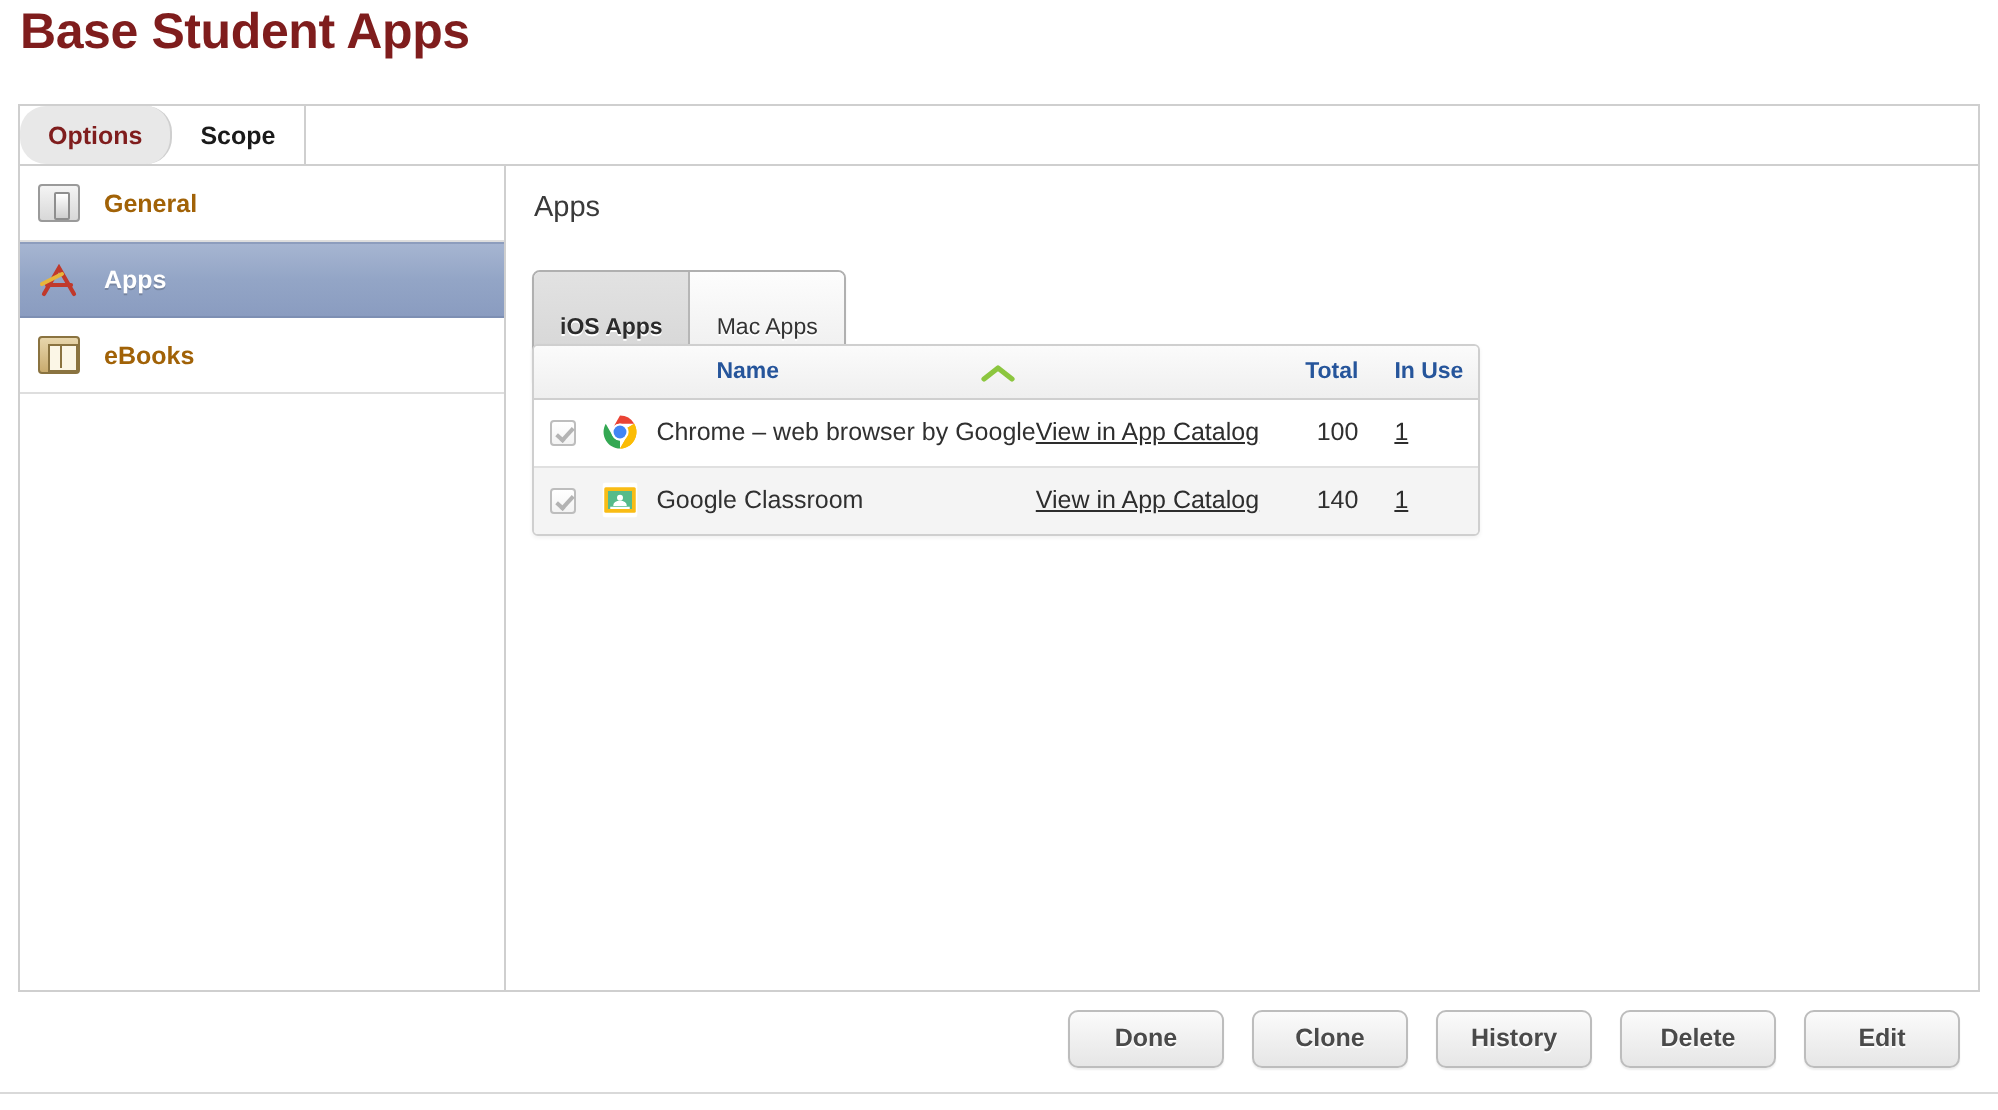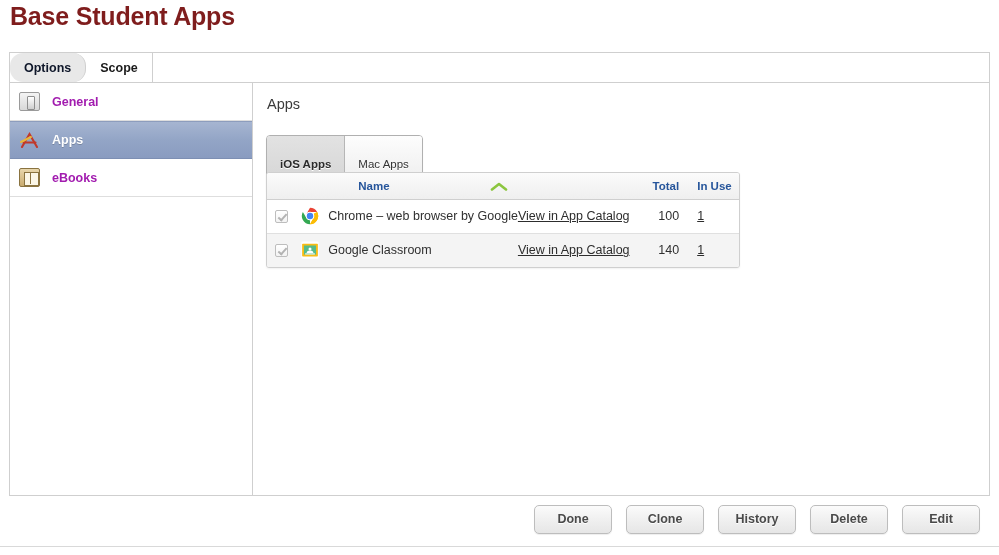--- a/index.html
+++ b/index.html
@@ -37,21 +37,21 @@
     padding: 0 14px;
     font-size: 12.5px;
     font-weight: bold;
     color: #1a1a1a;
     border-right: 1px solid #cfcfcf;
     background: #ffffff;
     cursor: default;
   }
   .tab.active {
     background: #e8e8e8;
-    color: #0f172a;
+    color: #7f1d1d;
     border-radius: 13px;
   }
   .tabbar-filler { flex: 1; background: #ffffff; }
 
   
   .panel {
     position: absolute;
     left: 9px; top: 82px;
     width: 981px; height: 414px;
     border: 1px solid #cfcfcf;
@@ -70,21 +70,21 @@
     display: flex;
     align-items: center;
     height: 38px;
     padding-left: 9px;
     border-bottom: 1px solid #dedede;
     cursor: default;
   }
   .side-item .s-label {
     font-size: 12.5px;
     font-weight: bold;
-    color: #a21caf;
+    color: #a16207;
     margin-left: 12px;
   }
   .side-item.selected {
     background: linear-gradient(to bottom, #a6b5d1 0%, #93a5c6 50%, #8a9cc0 100%);
     border-top: 1px solid #8d9dbd;
     border-bottom: 1px solid #7d8fb3;
   }
   .side-item.selected .s-label { color: #ffffff; text-shadow: 0 1px 0 rgba(0,0,0,.18); }
 
   .sicon { width: 21px; height: 19px; position: relative; flex: none; }

